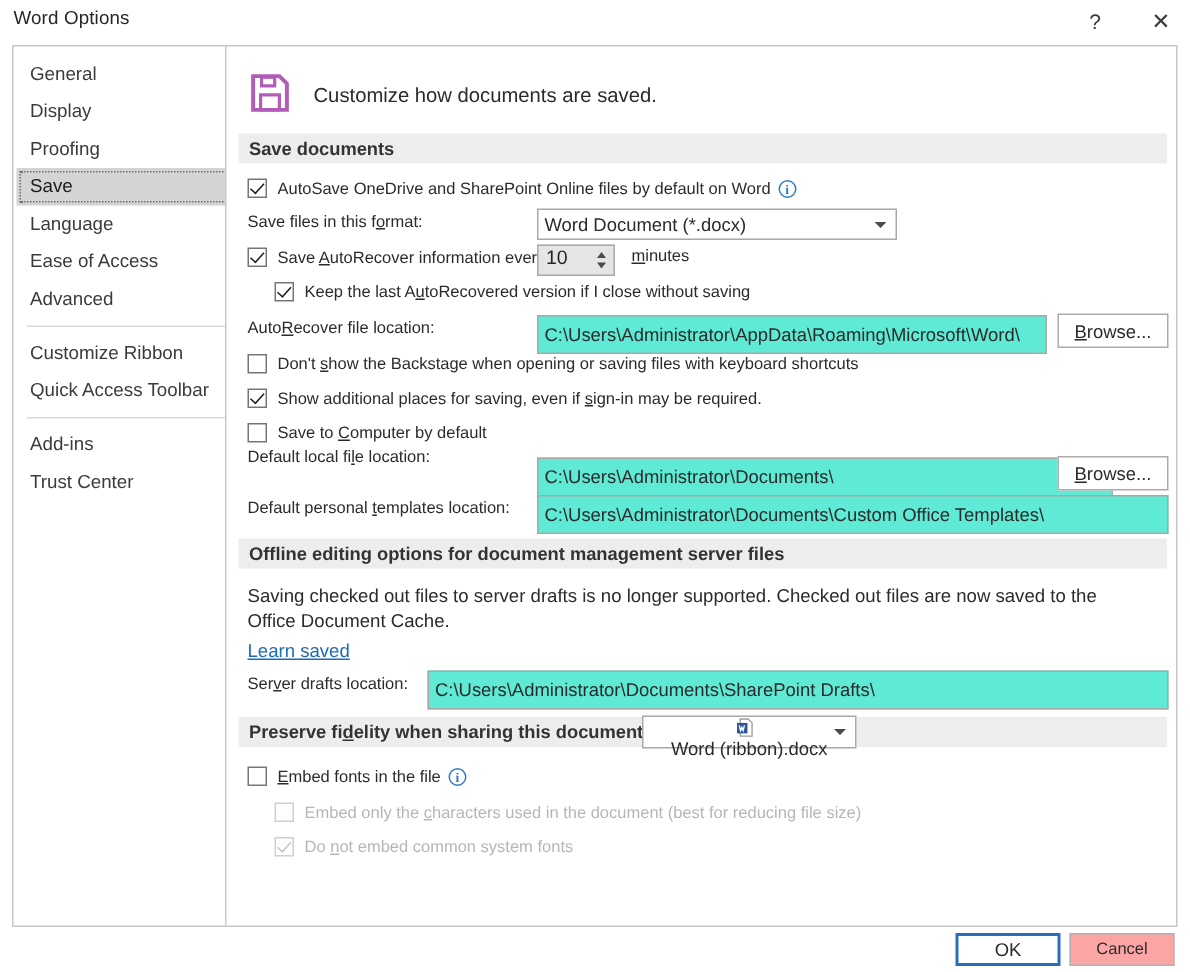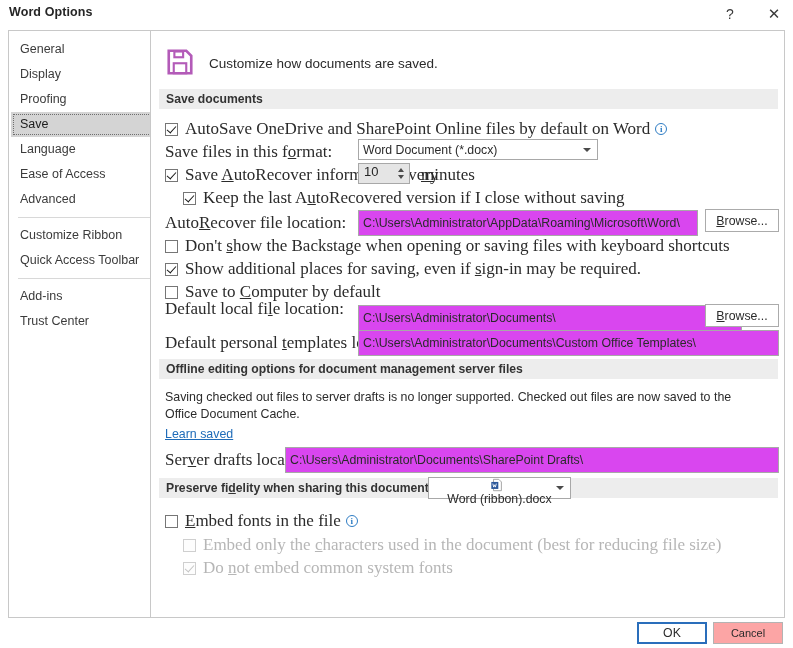--- a/index.html
+++ b/index.html
@@ -13,21 +13,21 @@
     overflow: hidden;
   }
 
   
   #titlebar {
     position: absolute; left: 0; top: 0; width: 793px; height: 28px;
     background: #ffffff;
   }
   #title-text {
     position: absolute; left: 9px; top: 5px;
-    font-size: 12.5px; font-weight: bold; color: #262626;
+    font-size: 12.5px; font-weight: normal; color: #262626;
     letter-spacing: .1px;
   }
   .winbtn {
     position: absolute; top: 0; width: 34px; height: 28px;
     display: flex; align-items: center; justify-content: center;
     font-size: 14px; color: #3a3a3a; cursor: default;
   }
   #help-btn   { left: 713px; }
   #close-btn  { left: 757px; font-size: 15px; }
 
@@ -71,41 +71,41 @@
   #hero-text { margin-left: 14px; font-size: 13.5px; color: #2b2b2b; }
 
   .section-head {
     position: absolute; left: 8px; width: 619px; height: 20px;
     background: #ededed;
     font-size: 12.2px; font-weight: bold; color: #333333;
     display: flex; align-items: center; padding-left: 7px;
   }
 
   .row { position: absolute; display: flex; align-items: center; white-space: nowrap; }
-  .lbl { font-size: 17px; color: #2b2b2b; font-family: Liberation Serif, serif; }
+  .lbl { font-size: 11px; color: #2b2b2b; }
   .lbl.dim { color: #b6b6b6; }
 
   
   .cb {
     width: 13px; height: 13px; flex: 0 0 13px;
     border: 1px solid #767676; background: #ffffff;
     position: relative; margin-right: 7px;
   }
   .cb.checked::after {
     content: ""; position: absolute; left: 3px; top: 0px;
     width: 4px; height: 8px;
     border: solid #1a1a1a; border-width: 0 1.6px 1.6px 0;
     transform: rotate(42deg);
   }
   .cb.disabled { border-color: #cfcfcf; background: #fdfdfd; }
   .cb.disabled.checked::after { border-color: #c4c4c4; }
 
   
   .tbox {
-    height: 21px; border: 1px solid #a8a8a8; background: #d946ef;
+    height: 21px; border: 1px solid #a8a8a8; background: #5eead4;
     font-size: 12.3px; color: #2b2b2b;
     display: flex; align-items: center; padding: 12px 4px;
     overflow: hidden;
   }
 
   
   .combo {
     height: 21px; border: 1px solid #a8a8a8; background: #ffffff;
     display: flex; align-items: center; padding: 0 4px;
     font-size: 12.3px; color: #2b2b2b; position: relative;

